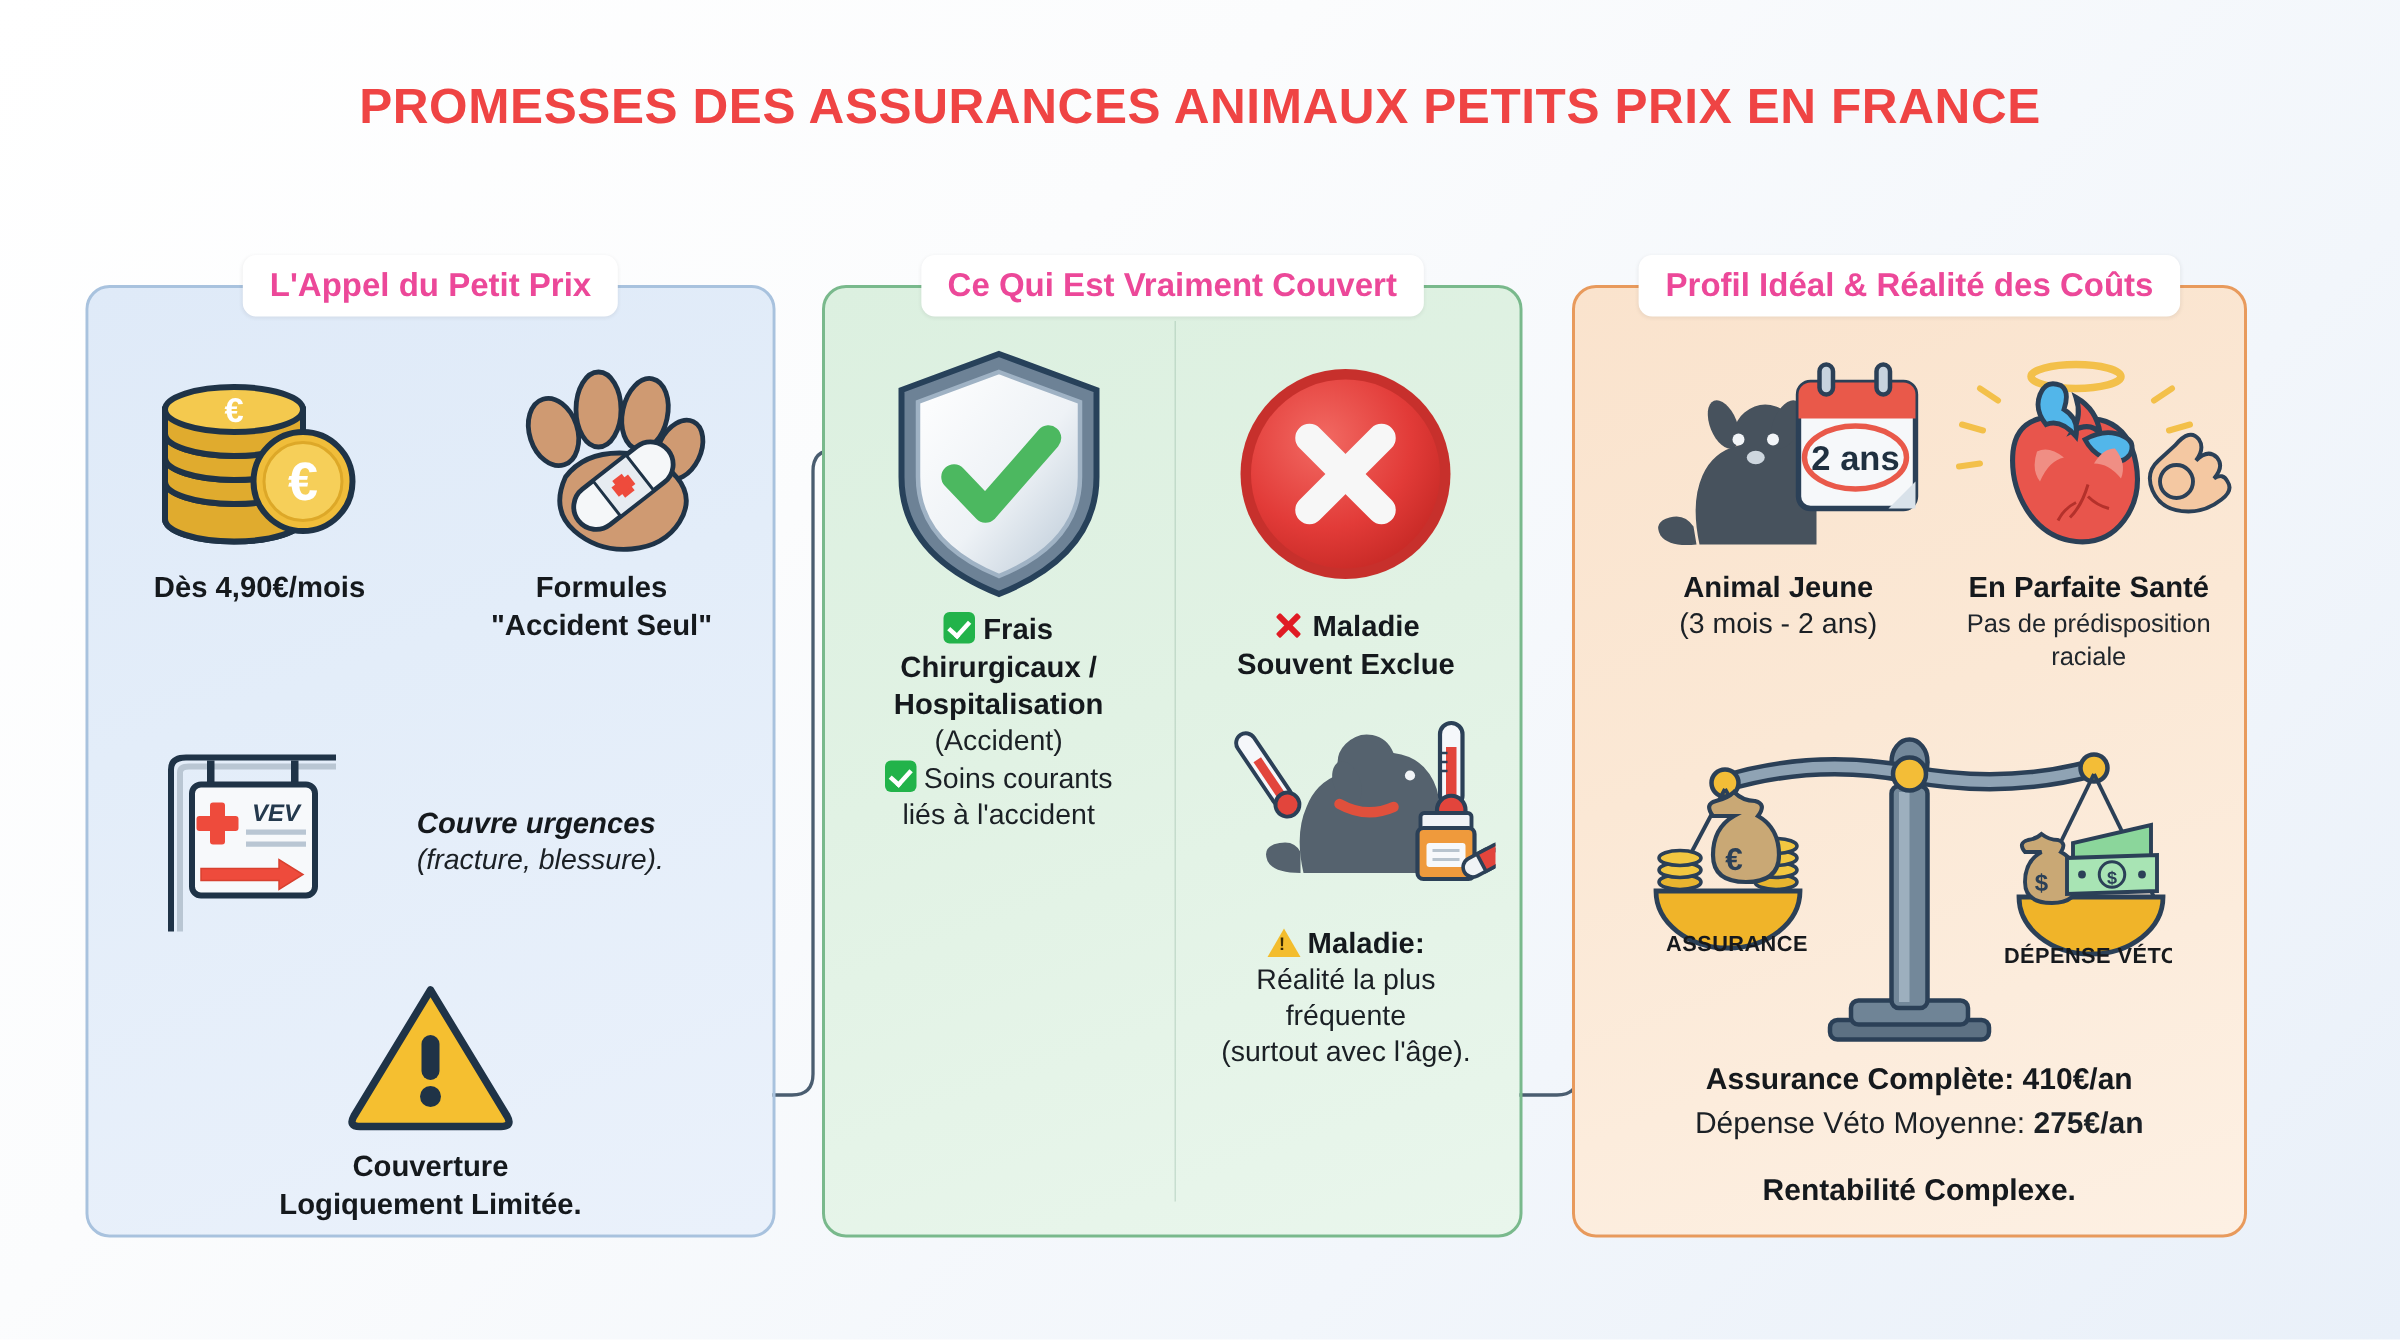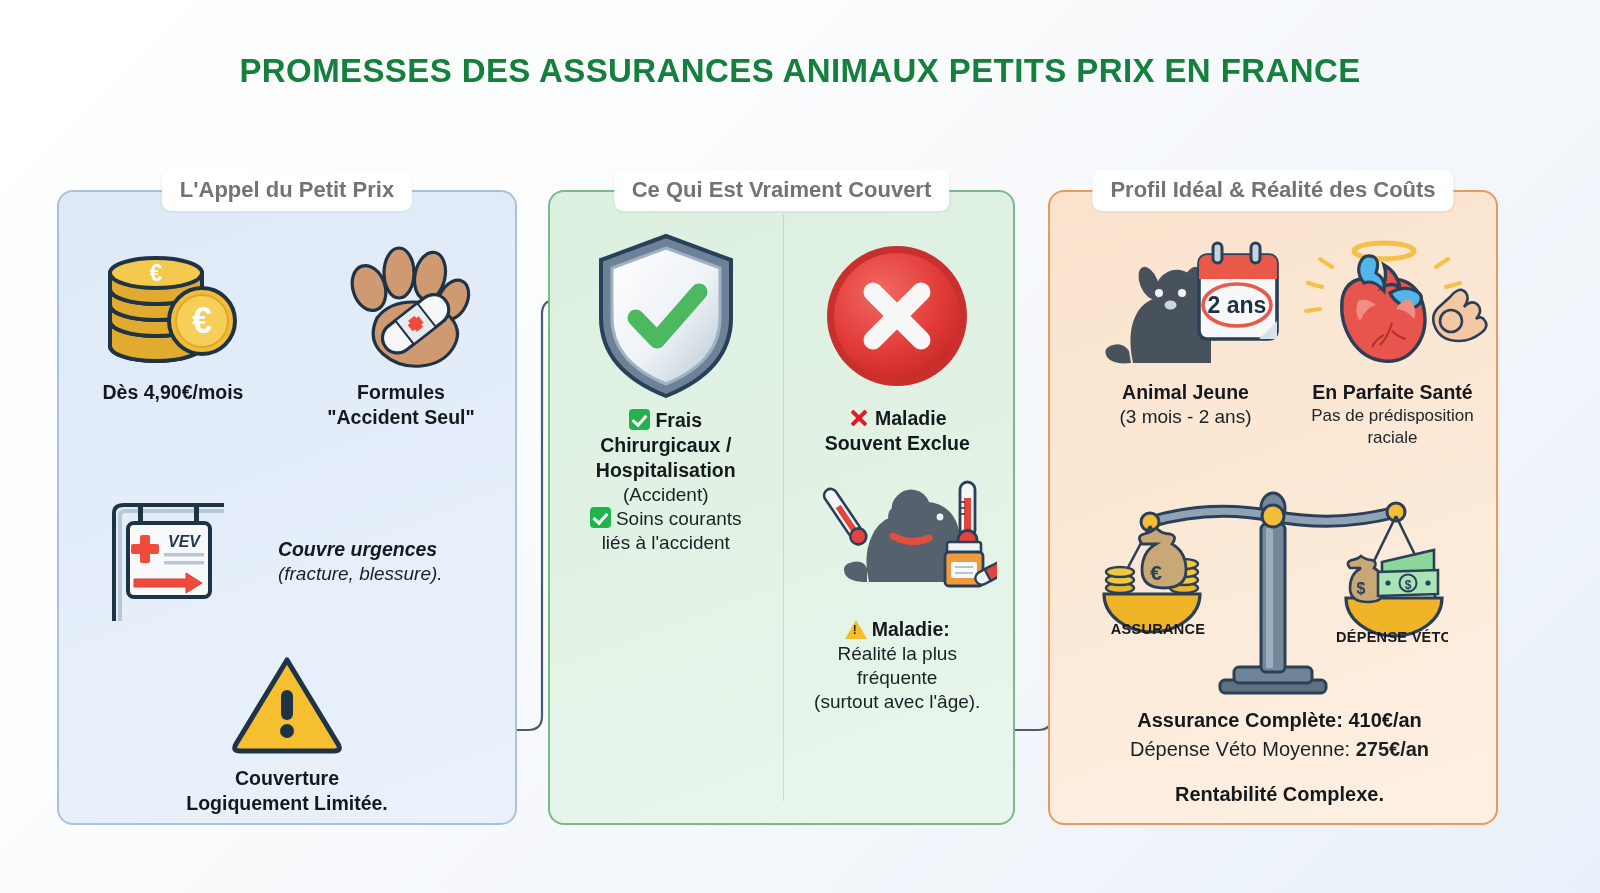--- a/index.html
+++ b/index.html
@@ -16,21 +16,21 @@
   
   .page-title {
     position: absolute;
     top: 52px;
     left: 0;
     width: 100%;
     text-align: center;
     font-size: 33px;
     font-weight: bold;
     letter-spacing: 0.4px;
-    color: #15803d;
+    color: #ef4444;
     text-transform: uppercase;
     white-space: nowrap;
   }
 
   
   .panels {
     position: absolute;
     top: 190px;
     left: 0;
     width: 100%;
@@ -79,21 +79,21 @@
   .chip {
     position: absolute;
     top: -22px;
     left: 50%;
     transform: translateX(-50%);
     background: #ffffff;
     border-radius: 9px;
     padding: 7px 18px 8px;
     font-size: 22px;
     font-weight: bold;
-    color: #737373;
+    color: #ec4899;
     white-space: nowrap;
     box-shadow: 0 1px 3px rgba(0,0,0,0.07);
   }
 
   
   .connector { position: absolute; }
 
   
   .row2 {
     position: absolute;

